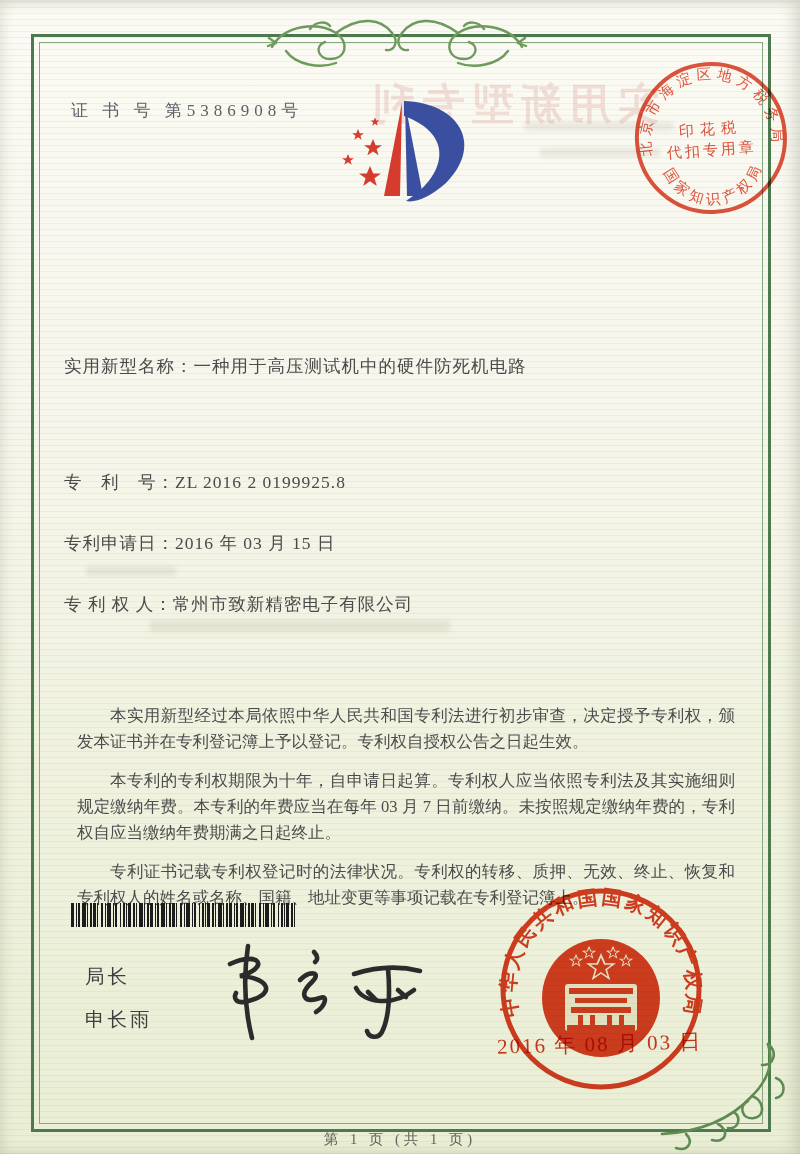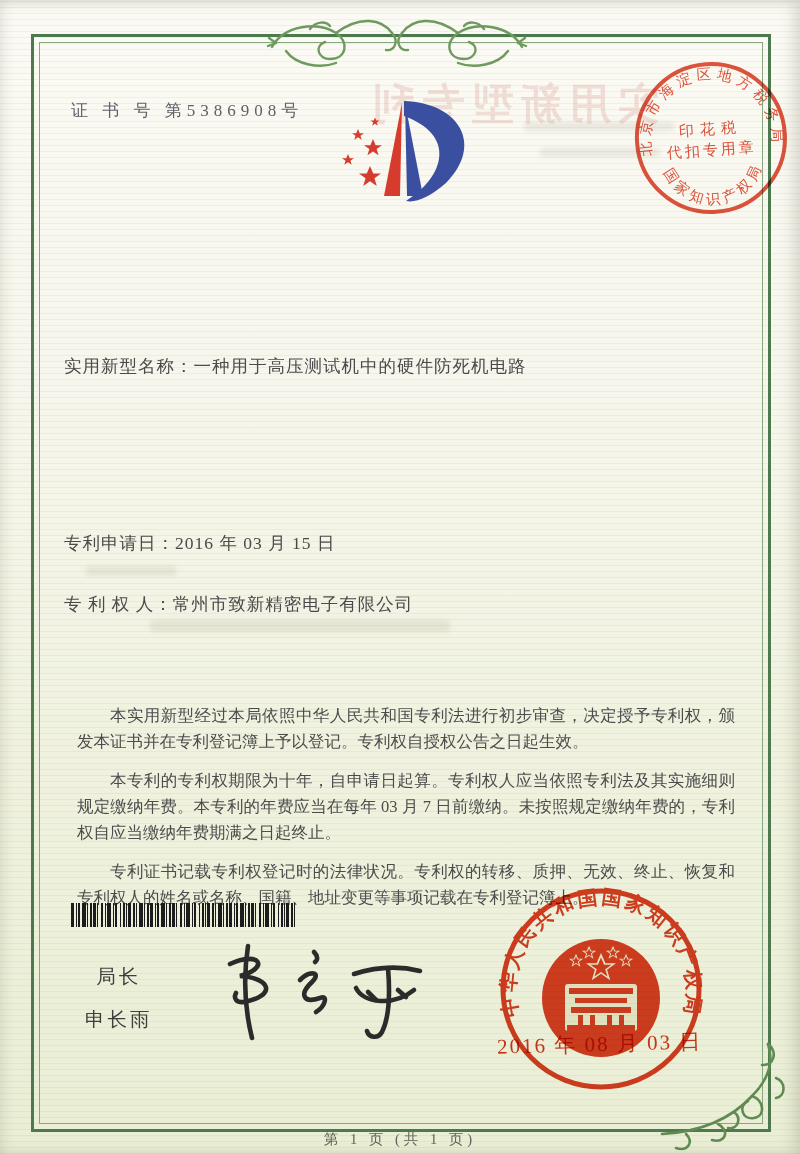--- a/index.html
+++ b/index.html
@@ -15,21 +15,21 @@
   .frame-inner{position:absolute;left:5px;top:5px;right:5px;bottom:5px;border:1px solid #86a87e;}
   .cert-no{position:absolute;left:55px;top:99px;font-size:17px;letter-spacing:5px;color:#5d6268;margin-left:16px;}
   .logo{position:absolute;left:318px;top:95px;width:170px;height:116px;}
   .title{position:absolute;left:0;top:219px;width:100%;text-align:center;font-size:44px;font-weight:600;letter-spacing:13px;color:#333;text-indent:13px;}
   .frow{position:absolute;left:64px;width:690px;font-size:17.5px;color:#4a4a4a;letter-spacing:1px;}
   .frow .lab{color:#4a4a4a;}
   .paras{position:absolute;left:64px;top:690px;width:684px;font-size:16.5px;line-height:26px;color:#4c4c4c;text-align:justify;}
   .paras p{margin:13px;text-indent:2em;}
   .barcode{position:absolute;left:71px;top:903px;width:224px;height:24px;}
   .officer{position:absolute;left:85px;top:963px;font-size:19.5px;color:#3e3e3e;letter-spacing:3px;}
-  .officer div{margin-bottom:16px;text-align:center;}
+  .officer div{margin-bottom:16px;}
   .signature{position:absolute;left:196px;top:938px;width:244px;height:108px;}
   .footer{position:absolute;left:0;top:1086px;width:100%;text-align:center;font-size:14.5px;letter-spacing:4px;color:#62625a;margin-top:44px;}
   .stamp{mix-blend-mode:multiply;}
   .tax-stamp{position:absolute;left:628px;top:56px;width:166px;height:166px;opacity:.93;transform:rotate(-4deg);}
   .office-stamp{position:absolute;left:492px;top:880px;width:218px;height:218px;opacity:.95;}
   .stamp-date{position:absolute;left:497px;top:1030px;font-size:21px;letter-spacing:2px;color:#d6381c;transform:rotate(-1.5deg);}
   .flourish-top{position:absolute;left:266px;top:13px;width:262px;height:64px;}
   .flourish-corner{position:absolute;left:658px;top:1038px;width:138px;height:116px;}
   .ghost-title{position:absolute;left:330px;top:76px;width:330px;font-size:42px;font-weight:700;letter-spacing:7px;
     color:rgba(205,128,112,0.22);transform:scaleX(-1);filter:blur(0.7px);white-space:nowrap;}
@@ -98,20 +98,23 @@
       <use href="#star" transform="translate(40,40) scale(0.6)"></use>
       <use href="#star" transform="translate(55,53) scale(0.9)"></use>
       <use href="#star" transform="translate(30,65) scale(0.6)"></use>
       <use href="#star" transform="translate(52,82) scale(1.1)"></use>
     </g>
   </svg>
 
 
   <div class="frow" style="top:342px;margin-top:12px;">
     <span class="lab">实用新型名称：</span><span>一种用于高压测试机中的硬件防死机电路</span>
+  </div>
+  <div class="frow" style="top:470px;">
+    <span class="lab">专　利　号：</span><span>ZL 2016 2 0199925.8</span>
   </div>
   <div class="frow" style="top:531px;">
     <span class="lab">专利申请日：</span><span>2016 年 03 月 15 日</span>
   </div>
   <div class="frow" style="top:592px;">
     <span class="lab">专 利 权 人：</span><span>常州市致新精密电子有限公司</span>
   </div>
 
   <div class="paras">
     <p>本实用新型经过本局依照中华人民共和国专利法进行初步审查，决定授予专利权，颁发本证书并在专利登记簿上予以登记。专利权自授权公告之日起生效。</p>

